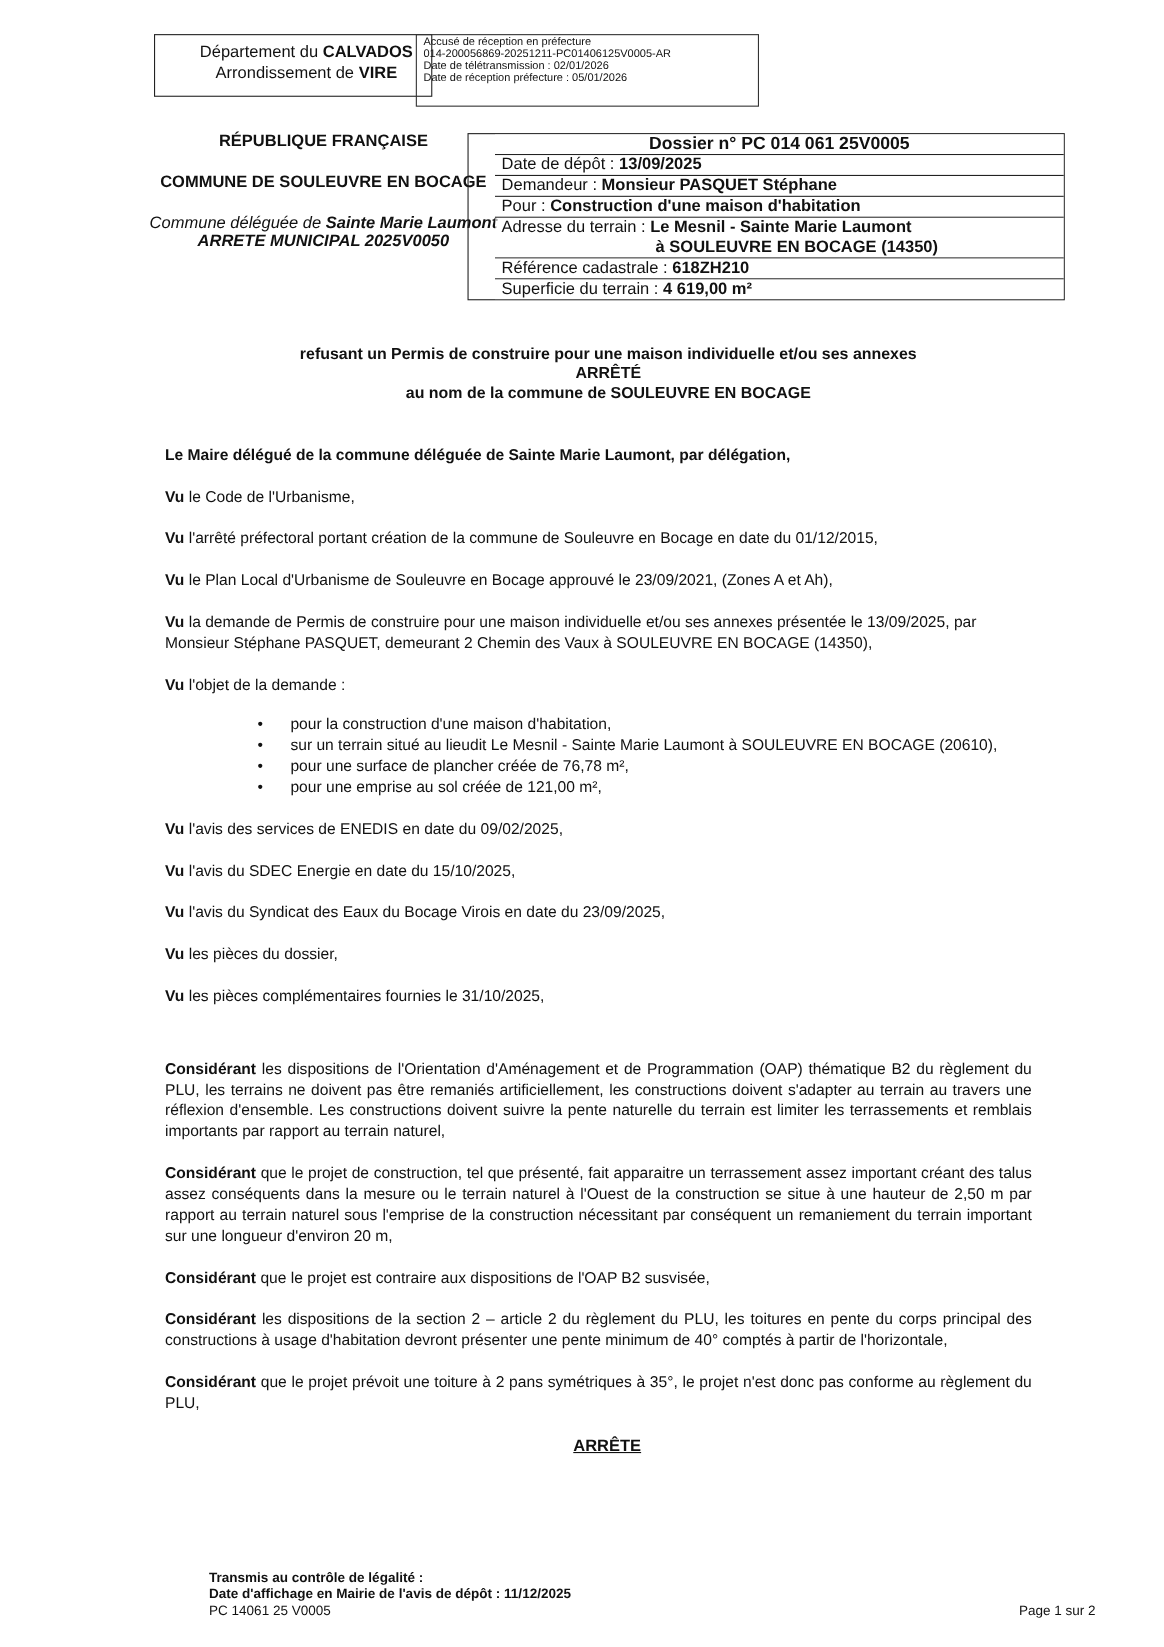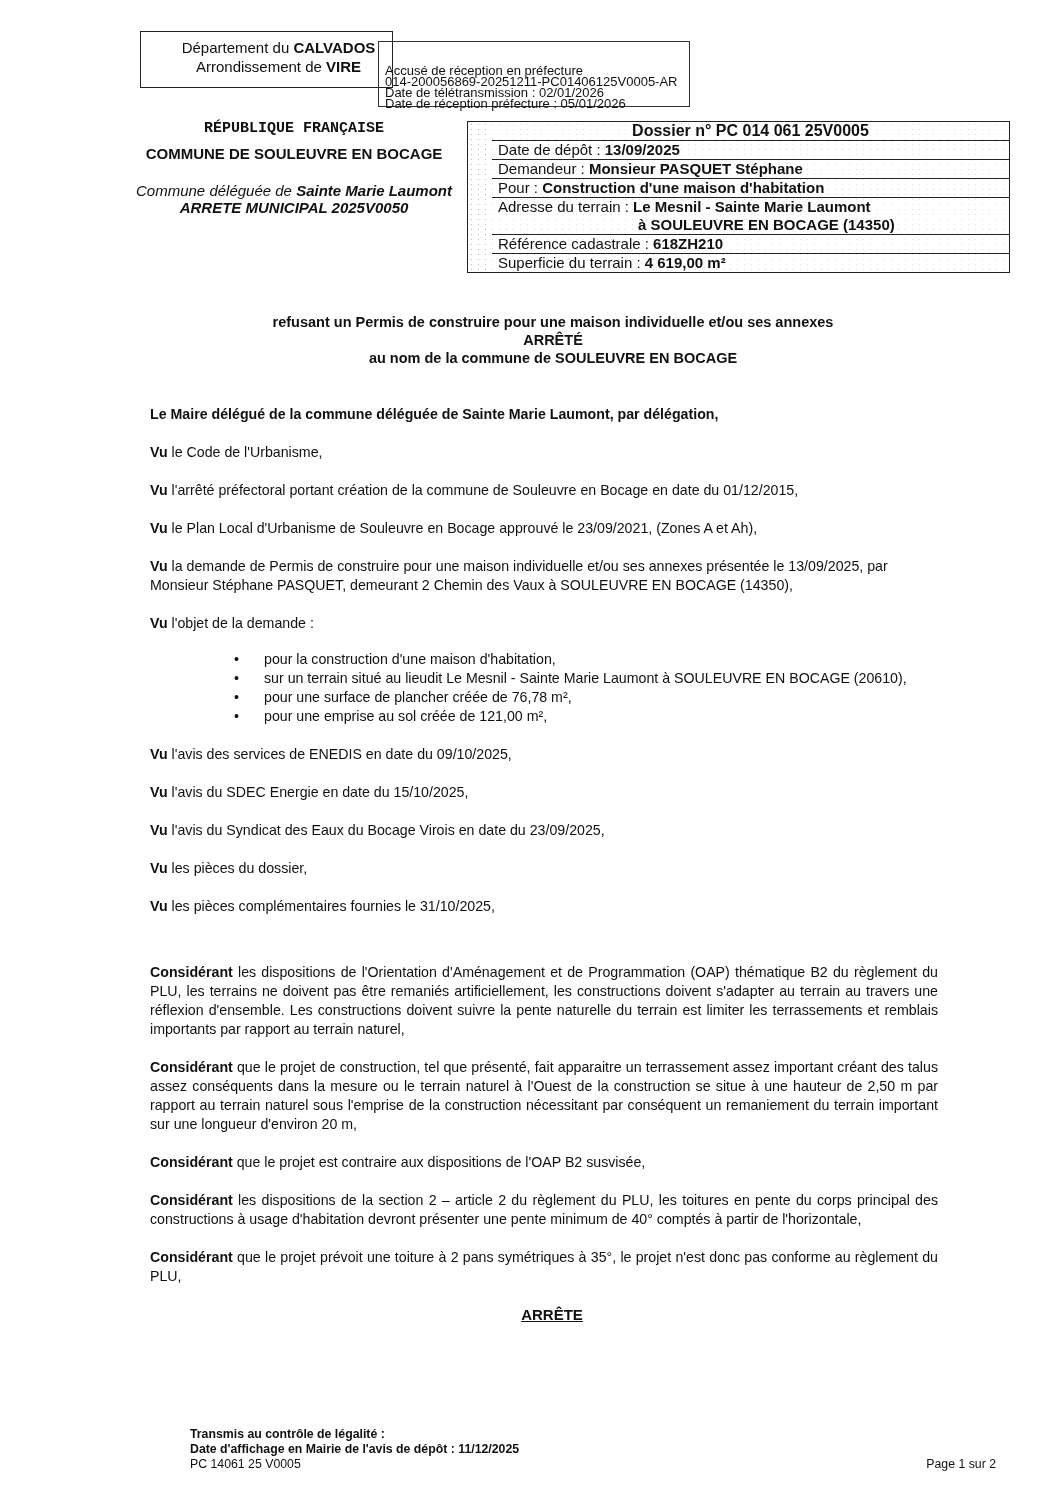--- a/index.html
+++ b/index.html
@@ -1,27 +1,27 @@
 <!DOCTYPE html>
 <html><head>
 <meta charset="utf-8">
 <style>
   html, body { margin: 0; padding: 0; background: #ffffff; }
   body { width: 1058px; height: 1497px; position: relative; overflow: hidden;
          font-family: "Liberation Sans", sans-serif; color: #111; }
   .abs { position: absolute; padding-left: 24px; }
   .dept-box { left: 140px; top: 31px; width: 253px; height: 57px; border: 1px solid #222;
               text-align: center; font-size: 15px; line-height: 19px; padding-top: 6px; box-sizing: border-box; }
-  .ar-box { left: 378px; top: 41px; width: 312px; height: 66px; border: 1px solid #333;
-            font-size: 13px; line-height: 11px; padding: 23px 0 0 6px; box-sizing: border-box; }
+  .ar-box { left: 378px; top: 31px; width: 312px; height: 66px; border: 1px solid #333;
+            font-size: 10px; line-height: 11px; padding: 1px 0 0 6px; box-sizing: border-box; }
   .left-head { left: 95px; top: 120px; width: 350px; text-align: center; font-size: 15px; }
-  .left-head .rep { font-weight: bold; margin-bottom: 8px; font-family: Liberation Mono, monospace; }
+  .left-head .rep { font-weight: bold; margin-bottom: 20px; }
   .left-head .commune { font-weight: bold; margin-bottom: 20px; }
   .left-head .deleg { font-style: italic; line-height: 17px; }
-  .dossier { left: 467px; top: 121px; width: 517px; border: 1px solid #222; font-size: 15px;
+  .dossier { left: 425px; top: 121px; width: 517px; border: 1px solid #222; font-size: 15px;
              background-image: radial-gradient(#bbb 0.6px, transparent 0.7px); background-size: 7px 5px; }
   .dossier .row { border-bottom: 1px solid #222; padding: 0 6px; line-height: 18px; background: rgba(255,255,255,0.55); }
   .dossier .row:last-child { border-bottom: none; }
   .dossier .title { text-align: center; font-weight: bold; font-size: 16px; }
   .dossier b { font-weight: bold; }
   .dossier .indent { padding-left: 140px; }
   .titles { left: 0; width: 1058px; top: 313px; text-align: center; font-weight: bold; font-size: 14.5px; line-height: 18px; }
   .body { left: 126px; top: 405px; width: 804px; font-size: 14.2px; line-height: 19px; }
   .body p { margin: 0 16px 19px 0; }
   .body b { font-weight: bold; }
@@ -85,21 +85,21 @@
   <p><b>Vu</b><span> la demande de Permis de construire pour une maison individuelle et/ou ses annexes présentée le 13/09/2025, par Monsieur Stéphane PASQUET, demeurant 2 Chemin des Vaux à SOULEUVRE EN BOCAGE (14350),</span></p>
   <p><b>Vu</b><span> l'objet de la demande :</span></p>
 
   <ul>
     <li><span class="bullet">•</span><span>pour la construction d'une maison d'habitation,</span></li>
     <li><span class="bullet">•</span><span>sur un terrain situé au lieudit Le Mesnil - Sainte Marie Laumont à SOULEUVRE EN BOCAGE (20610),</span></li>
     <li><span class="bullet">•</span><span>pour une surface de plancher créée de 76,78 m²,</span></li>
     <li><span class="bullet">•</span><span>pour une emprise au sol créée de 121,00 m²,</span></li>
   </ul>
 
-  <p><b>Vu</b><span> l'avis des services de ENEDIS en date du 09/10/2025,</span></p>
+  <p><b>Vu</b><span> l'avis des services de ENEDIS en date du 09/02/2025,</span></p>
   <p><b>Vu</b><span> l'avis du SDEC Energie en date du 15/10/2025,</span></p>
   <p><b>Vu</b><span> l'avis du Syndicat des Eaux du Bocage Virois en date du 23/09/2025,</span></p>
   <p><b>Vu</b><span> les pièces du dossier,</span></p>
   <p><b>Vu</b><span> les pièces complémentaires fournies le 31/10/2025,</span></p>
 
   <div class="gap-large"></div>
 
   <p class="just"><b>Considérant</b><span> les dispositions de l'Orientation d'Aménagement et de Programmation (OAP) thématique B2 du règlement du PLU, les terrains ne doivent pas être remaniés artificiellement, les constructions doivent s'adapter au terrain au travers une réflexion d'ensemble. Les constructions doivent suivre la pente naturelle du terrain est limiter les terrassements et remblais importants par rapport au terrain naturel,</span></p>
   <p class="just"><b>Considérant</b><span> que le projet de construction, tel que présenté, fait apparaitre un terrassement assez important créant des talus assez conséquents dans la mesure ou le terrain naturel à l'Ouest de la construction se situe à une hauteur de 2,50 m par rapport au terrain naturel sous l'emprise de la construction nécessitant par conséquent un remaniement du terrain important sur une longueur d'environ 20 m,</span></p>
   <p class="just"><b>Considérant</b><span> que le projet est contraire aux dispositions de l'OAP B2 susvisée,</span></p>

